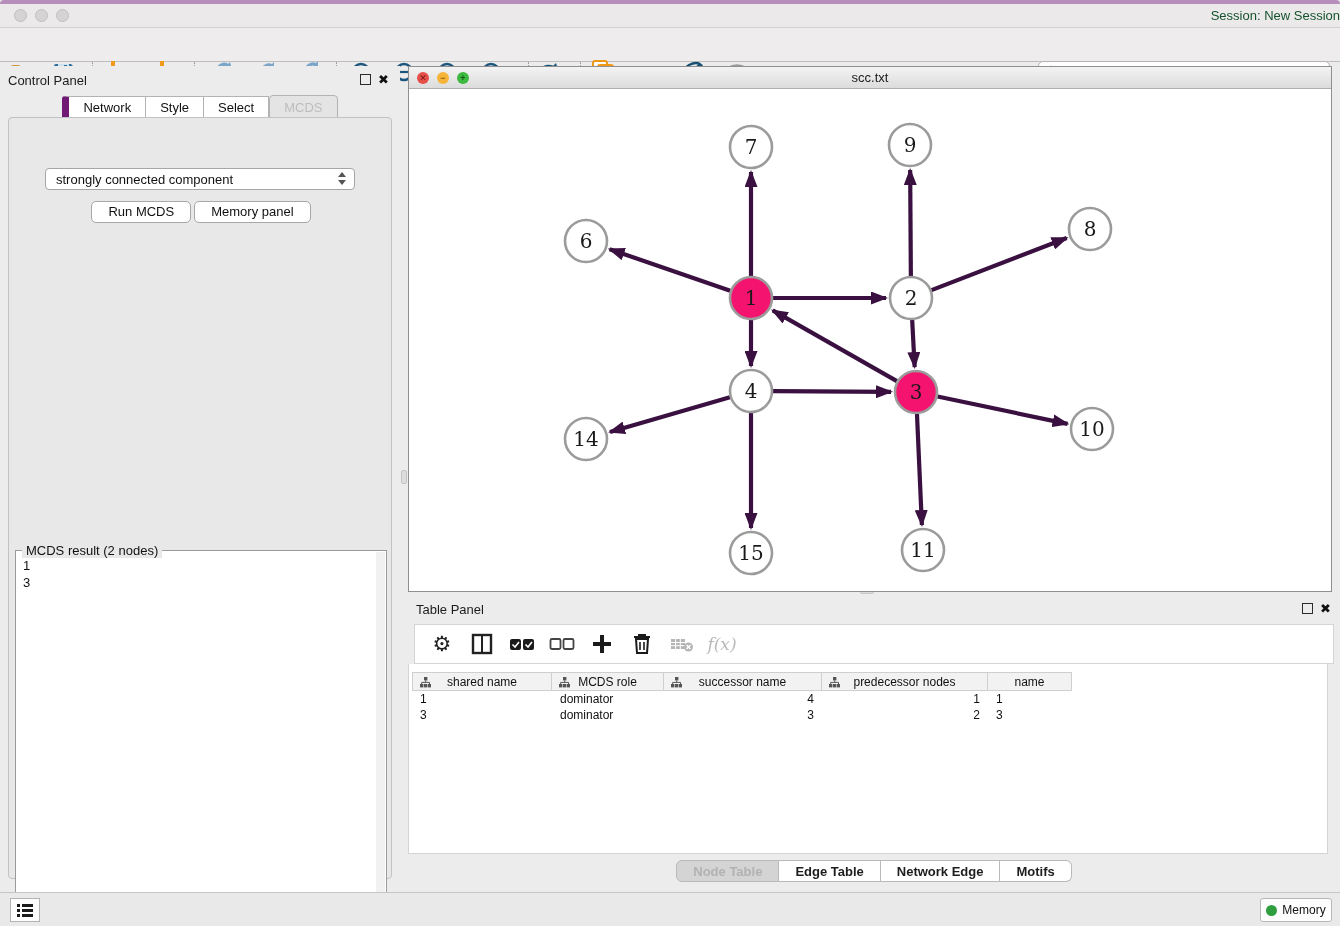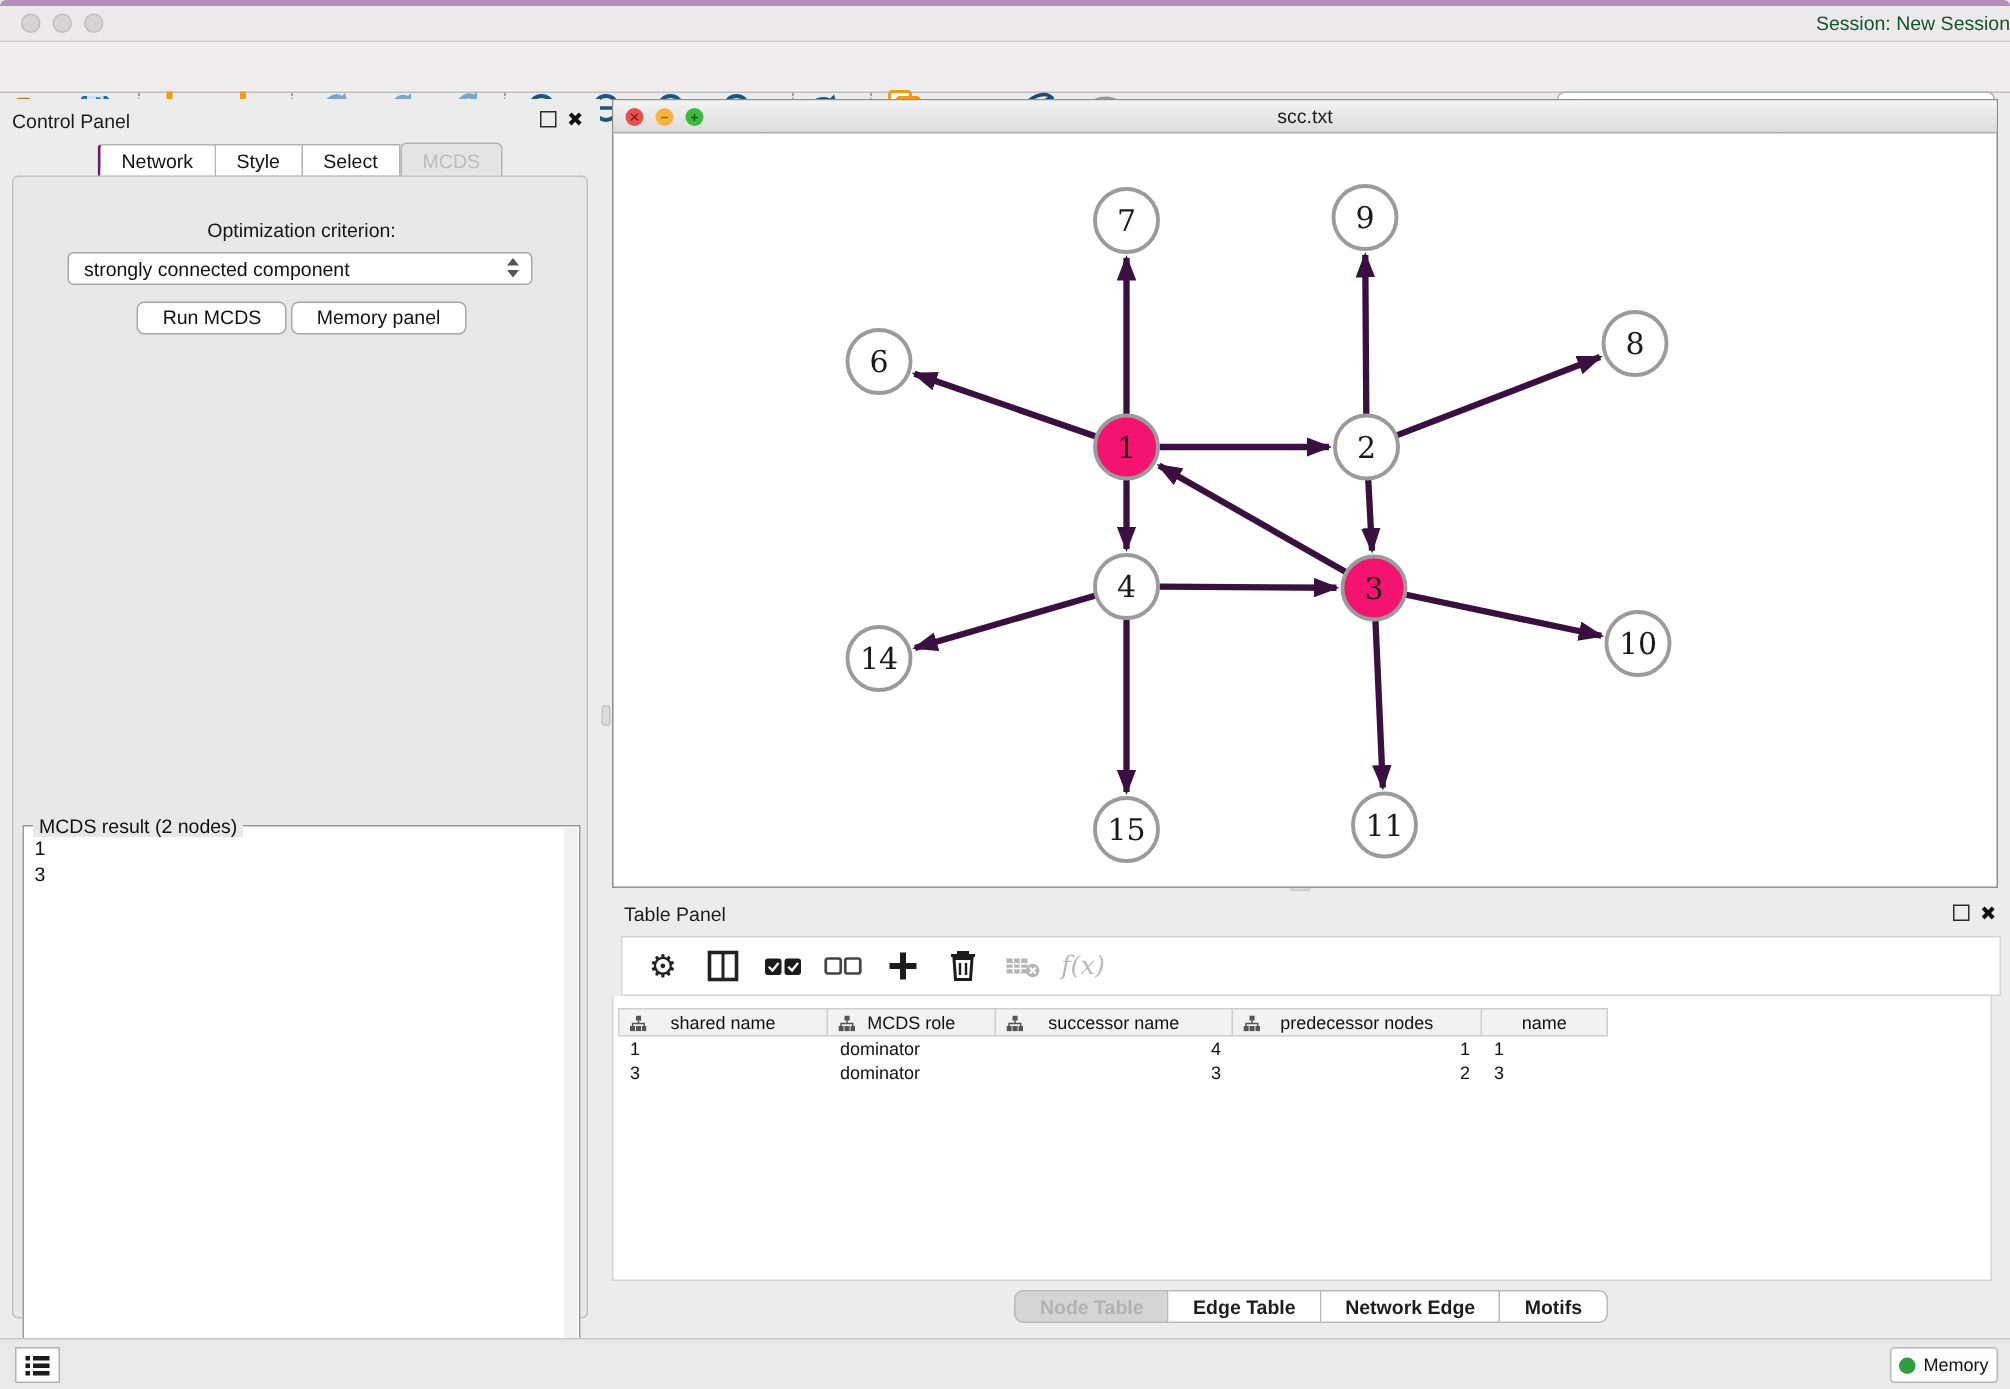--- a/index.html
+++ b/index.html
@@ -25,21 +25,21 @@
   #search-input { border:none; outline:none; flex:1; font-size:12px; height:18px; background:transparent; }
 
   
   #control-panel { left:0; top:66px; width:400px; height:822px; background:#ececec; }
   #cp-header { left:0; top:0; width:400px; height:28px; }
   .panel-title { font-size:13px; color:#1c1c1c; }
   .float-icon { width:11px; height:11px; border:1.5px solid #2b2b2b; display:inline-block; }
   .close-icon { font-size:13px; color:#111; font-weight:bold; line-height:11px; }
   #cp-tabs { left:0; top:30px; width:400px; height:22px; display:flex; justify-content:center; }
   .cp-tab { height:22px; line-height:21px; padding:0 14px; font-size:13px; color:#111; background:#fff; border:1px solid #b3b3b3; border-left:none; }
-  .cp-tab:first-child { border-left:2px solid #701a75; border-radius:3px 0 0 0; }
+  .cp-tab:first-child { border-left:7px solid #701a75; border-radius:3px 0 0 0; }
   .cp-tab.sel-disabled { background:#e4e4e4; color:#bdbdbd; border-radius:4px 4px 0 0; border-left:1px solid #b3b3b3; position:relative; top:-1px; height:24px; line-height:23px; }
   #cp-content { left:8px; top:51px; width:384px; height:762px; background:#e8e8e8; border:1px solid #c2c2c2; border-radius:4px; }
   #opt-label { left:0; top:28px; width:384px; text-align:center; font-size:13px; color:#161616; }
   #opt-select { left:36px; top:50px; width:310px; height:22px; background:#fff; border:1px solid #a6a6a6; border-radius:4px; display:flex; align-items:center; font-size:13px; color:#111; padding:0 22px 0 10px; }
   #opt-stepper { right:6px; top:3px; width:10px; }
   #opt-stepper .up { width:0; height:0; border-left:4px solid transparent; border-right:4px solid transparent; border-bottom:5px solid #555; margin-bottom:3px; }
   #opt-stepper .dn { width:0; height:0; border-left:4px solid transparent; border-right:4px solid transparent; border-top:5px solid #555; }
   #cp-buttons { left:0; top:83px; width:384px; display:flex; justify-content:center; gap:3px; }
   .cp-btn { height:22px; background:#fff; border:1px solid #a8a8a8; border-radius:5px; font-size:13px; color:#111; padding:0 16px; line-height:20px; }
   #result-box { left:6px; top:432px; width:372px; height:378px; background:#fff; border:1px solid #9a9a9a; }
@@ -256,21 +256,20 @@
     <span class="float-icon abs" style="left:360px;top:8px"></span>
     <span class="close-icon abs" style="left:378px;top:8px">✖</span>
   </div>
   <div id="cp-tabs" class="abs">
     <div class="cp-tab">Network</div>
     <div class="cp-tab">Style</div>
     <div class="cp-tab">Select</div>
     <div class="cp-tab sel-disabled">MCDS</div>
   </div>
   <div id="cp-content" class="abs">
-    <div id="opt-label" class="abs">Optimization criterion:</div>
     <div id="opt-select" class="abs">
       <span>strongly connected component</span>
       <div id="opt-stepper" class="abs">
           <div class="up"></div>
           <div class="dn"></div>
         </div>
     </div>
     <div id="cp-buttons" class="abs">
       <button class="cp-btn">Run MCDS</button>
       <button class="cp-btn">Memory panel</button>

